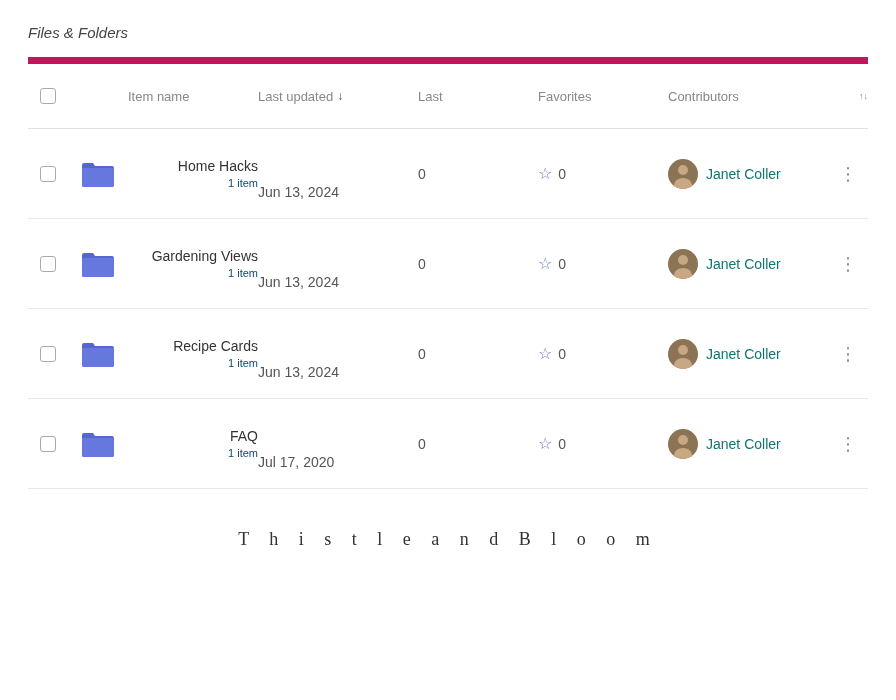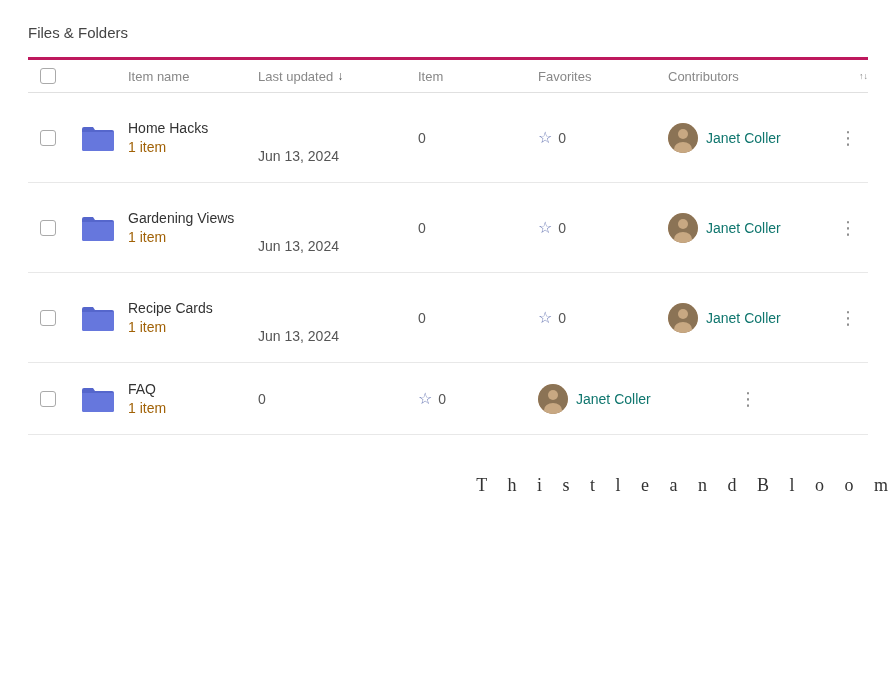--- a/index.html
+++ b/index.html
@@ -13,33 +13,34 @@
     }
 
     .page-header {
       padding: 24px 28px 16px 28px;
     }
 
     .page-title {
       font-size: 15px;
       font-weight: 400;
       color: #444;
+      font-style: italic;
     }
 
     .table-container {
       padding: 0 28px;
     }
 
     .table-header {
       display: grid;
       grid-template-columns: 40px 60px 1fr 160px 120px 130px 160px 40px;
       align-items: center;
-      border-top: 3px solid #be185d;
+      border-top: 7px solid #be185d;
       border-bottom: 1px solid #e0e0e0;
-      padding: 8px 0;
+      padding: 24px 0;
       color: #888;
       font-size: 13px;
     }
 
     .table-header .col-last-updated {
       display: flex;
       align-items: center;
       gap: 4px;
       cursor: pointer;
     }
@@ -80,32 +81,33 @@
     .folder-icon-cell {
       display: flex;
       align-items: center;
       justify-content: center;
     }
 
     .item-info {
       display: flex;
       flex-direction: column;
       gap: 3px;
+      align-items: flex-end;
     }
 
     .item-name {
       font-size: 14px;
       font-weight: 500;
       color: #333;
       cursor: pointer;
     }
 
     .item-meta {
-      font-size: 14px;
-      color: #a16207;
+      font-size: 11px;
+      color: #0c4a6e;
     }
 
     .col-date {
       color: #555;
       font-size: 14px;
       margin-top: 37px;
     }
 
     .col-views {
       color: #555;
@@ -162,21 +164,21 @@
       border: none;
       cursor: pointer;
       color: #888;
       font-size: 18px;
       padding: 4px 6px;
       border-radius: 4px;
       line-height: 1;
     }
 
     .footer-brand {
-      text-align: right;
+      text-align: center;
       padding: 40px 0 20px 0;
       font-size: 18px;
       font-weight: 300;
       letter-spacing: 8px;
       color: #333;
       font-family: Georgia, serif;
     }
 
     .sort-arrows {
       display: inline-flex;
@@ -204,21 +206,21 @@
   <div class="table-header">
     <div class="checkbox-cell">
       <input type="checkbox" class="checkbox" style="">
     </div>
     <div></div>
     <div>Item name</div>
     <div class="col-last-updated">
       <span>Last updated</span>
       <span class="sort-arrow-down">↓</span>
     </div>
-    <div>Item</div>
+    <div>Last</div>
     <div>Favorites</div>
     <div>Contributors</div>
     <div class="col-sort">
       <span class="sort-arrows">↑↓</span>
     </div>
   </div>
 
   <div id="table-rows">
       <div class="table-row">
       <div class="checkbox-cell">
@@ -329,20 +331,21 @@
       <div class="folder-icon-cell">
         <svg width="36" height="30" viewBox="0 0 36 30" xmlns="http://www.w3.org/2000/svg">
       <path d="M2 6 Q2 4 4 4 L13 4 L15 7 L32 7 Q34 7 34 9 L34 26 Q34 28 32 28 L4 28 Q2 28 2 26 Z" fill="#5566cc"></path>
       <path d="M2 9 L34 9 L34 26 Q34 28 32 28 L4 28 Q2 28 2 26 Z" fill="#6677dd"></path>
     </svg>
       </div>
       <div class="item-info">
         <span class="item-name">FAQ</span>
         <span class="item-meta">1 item</span>
       </div>
+      <div class="col-date">Jul 17, 2020</div>
       <div class="col-views">0</div>
       <div class="col-favorites">
         <span class="star-icon">☆</span>
         <span>0</span>
       </div>
       <div class="col-contributors">
         <div class="avatar">
             <svg viewBox="0 0 30 30" width="30" height="30" xmlns="http://www.w3.org/2000/svg">
       <circle cx="15" cy="15" r="15" fill="#8B7355"></circle>
       <circle cx="15" cy="11" r="5" fill="#c8a882"></circle>

